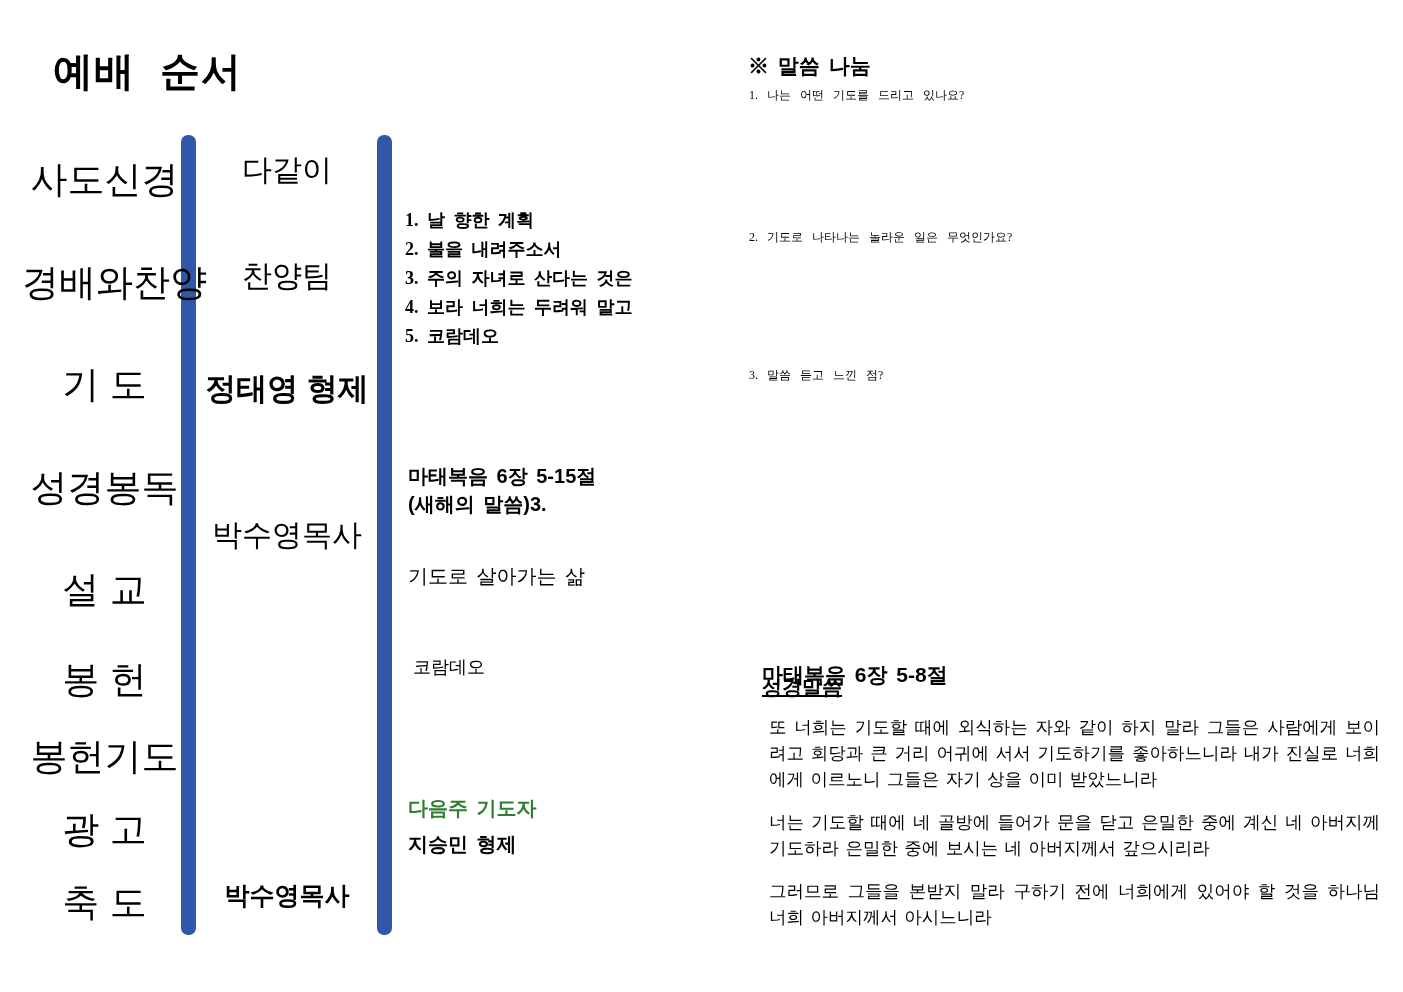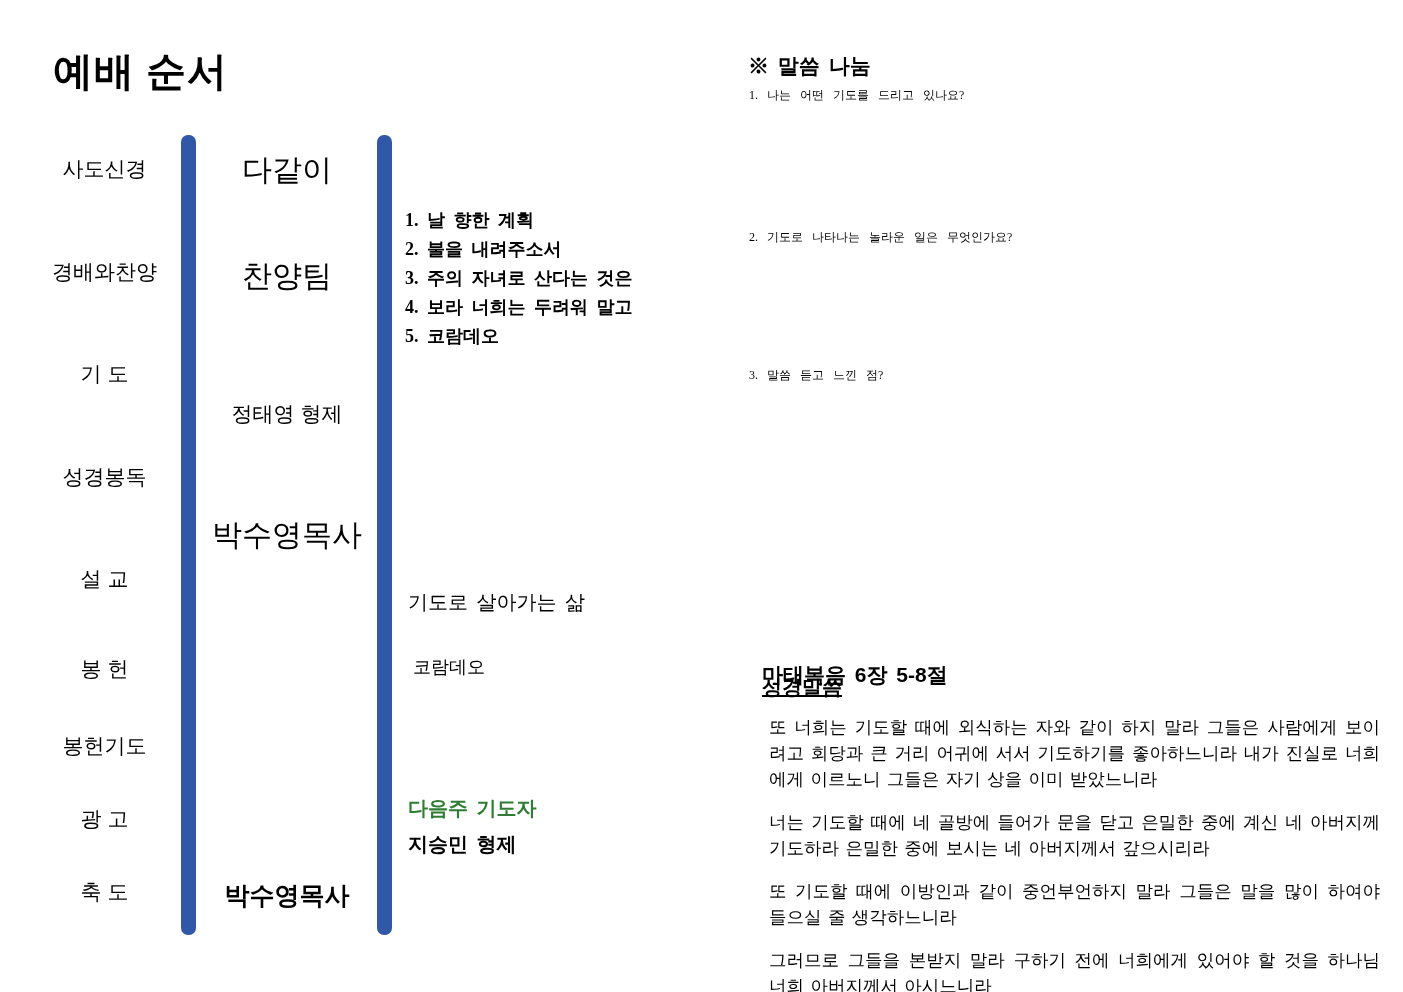--- a/index.html
+++ b/index.html
@@ -9,60 +9,60 @@
   html,body{margin:0;padding:0;background:#ffffff;}
   body{
     width:1403px;height:992px;position:relative;overflow:hidden;
     font-family:"Liberation Sans",sans-serif;color:#000;
   }
   .abs{position:absolute;}
 
   
   .page-title{
     left:53px;top:44px;font-size:40px;font-weight:800;letter-spacing:1px;
-    font-family:Liberation Serif, serif;
+    font-family:Liberation Mono, monospace;
   }
 
   
   .vbar{
     top:135px;width:15px;height:800px;border-radius:7px;
     background:var(--bar-blue,#3157a8);
   }
   .vbar.bar1{left:181px;}
   .vbar.bar2{left:377px;}
 
   
   .order-col{left:22px;top:0;width:165px;height:992px;}
   .order-item{
     position:absolute;left:0;width:165px;text-align:center;
-    font-size:21px;font-weight:400;white-space:nowrap;
+    font-size:37px;font-weight:400;white-space:nowrap;
   }
 
   
   .perf-col{left:202px;top:0;width:170px;height:992px;}
   .perf-item{
     position:absolute;left:0;width:170px;text-align:center;white-space:nowrap;
     font-size:30px;font-weight:400;
   }
-  .perf-item.small-bold{font-size:21px;font-weight:400;margin-top:32px;}
+  .perf-item.small-bold{font-size:31px;font-weight:700;}
   .perf-item.bottom-bold{font-size:25px;font-weight:700;}
 
   
   .detail-col{left:405px;top:0;width:270px;height:880px;}
   .song-list{position:absolute;left:0;top:206px;width:270px;}
   .song-line{
     font-family:"Liberation Serif",serif;font-size:18px;font-weight:700;
     line-height:29px;word-spacing:4px;white-space:nowrap;
   }
   .scripture-ref{
     position:absolute;left:3px;top:462px;font-size:20px;font-weight:700;
     line-height:28px;word-spacing:3px;white-space:nowrap;
   }
   .sermon-title{
-    position:absolute;left:3px;top:589px;font-size:20px;font-weight:500;
+    position:absolute;left:3px;top:563px;font-size:20px;font-weight:500;
     word-spacing:3px;white-space:nowrap;
   }
   .benediction-note{
     position:absolute;left:8px;top:655px;font-size:18px;font-weight:500;white-space:nowrap;
   }
   .next-week-label{
     position:absolute;left:3px;top:795px;font-size:20px;font-weight:700;
     color:var(--accent-green,#2e7d32);word-spacing:3px;white-space:nowrap;
   }
   .next-week-person{
@@ -127,31 +127,34 @@
 </div>
 
 <div class="abs detail-col">
   <div class="song-list">
     <div class="song-line">1. 날 향한 계획</div>
     <div class="song-line">2. 불을 내려주소서</div>
     <div class="song-line">3. 주의 자녀로 산다는 것은</div>
     <div class="song-line">4. 보라 너희는 두려워 말고</div>
     <div class="song-line">5. 코람데오</div>
   </div>
+  <div class="scripture-ref">
+    <div>마태복음 6장 5-15절</div>
+    <div>(새해의 말씀)3.</div>
+  </div>
   <div class="sermon-title">기도로 살아가는 삶</div>
   <div class="benediction-note">코람데오</div>
   <div class="next-week-label">다음주 기도자</div>
   <div class="next-week-person">지승민 형제</div>
 </div>
 
 <div class="abs sharing-heading">※ 말씀 나눔</div>
 <div class="question q1">1. 나는 어떤 기도를 드리고 있나요?</div>
 <div class="question q2">2. 기도로 나타나는 놀라운 일은 무엇인가요?</div>
 <div class="question q3">3. 말씀 듣고 느낀 점?</div>
 
 <div class="abs scripture-heading">성경말씀</div>
 <div class="abs scripture-reference">마태복음 6장 5-8절</div>
 <div class="abs scripture-body">
   <p>또 너희는 기도할 때에 외식하는 자와 같이 하지 말라 그들은 사람에게 보이려고 회당과 큰 거리 어귀에 서서 기도하기를 좋아하느니라 내가 진실로 너희에게 이르노니 그들은 자기 상을 이미 받았느니라</p>
   <p>너는 기도할 때에 네 골방에 들어가 문을 닫고 은밀한 중에 계신 네 아버지께 기도하라 은밀한 중에 보시는 네 아버지께서 갚으시리라</p>
-  <p>또 기도할 때에 이방인과 같이 중언부언하지 말라 그들은 말을 많이 하여야 들으실 줄 생각하느니라</p>
   <p>그러므로 그들을 본받지 말라 구하기 전에 너희에게 있어야 할 것을 하나님 너희 아버지께서 아시느니라</p>
 </div>
 
 </body></html>

